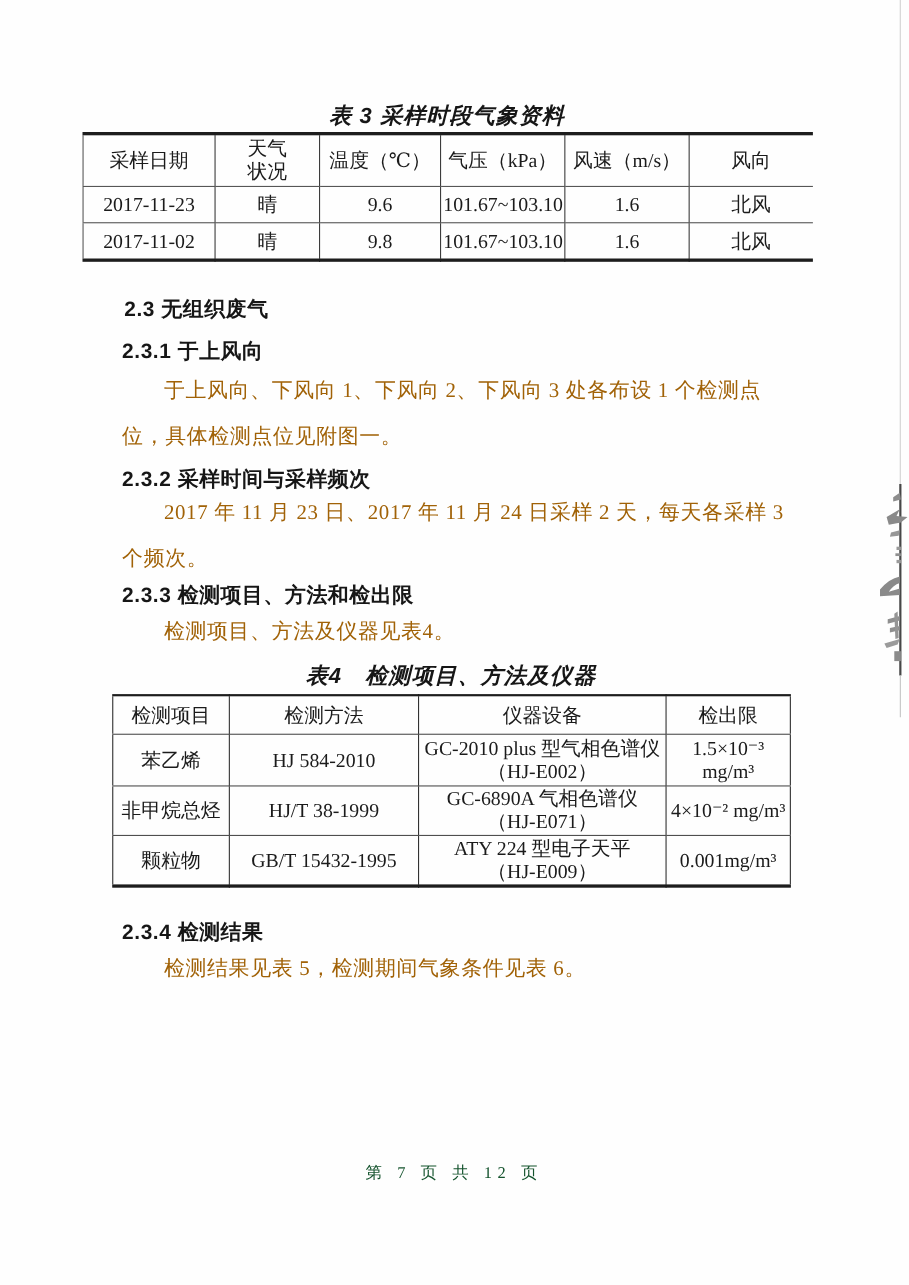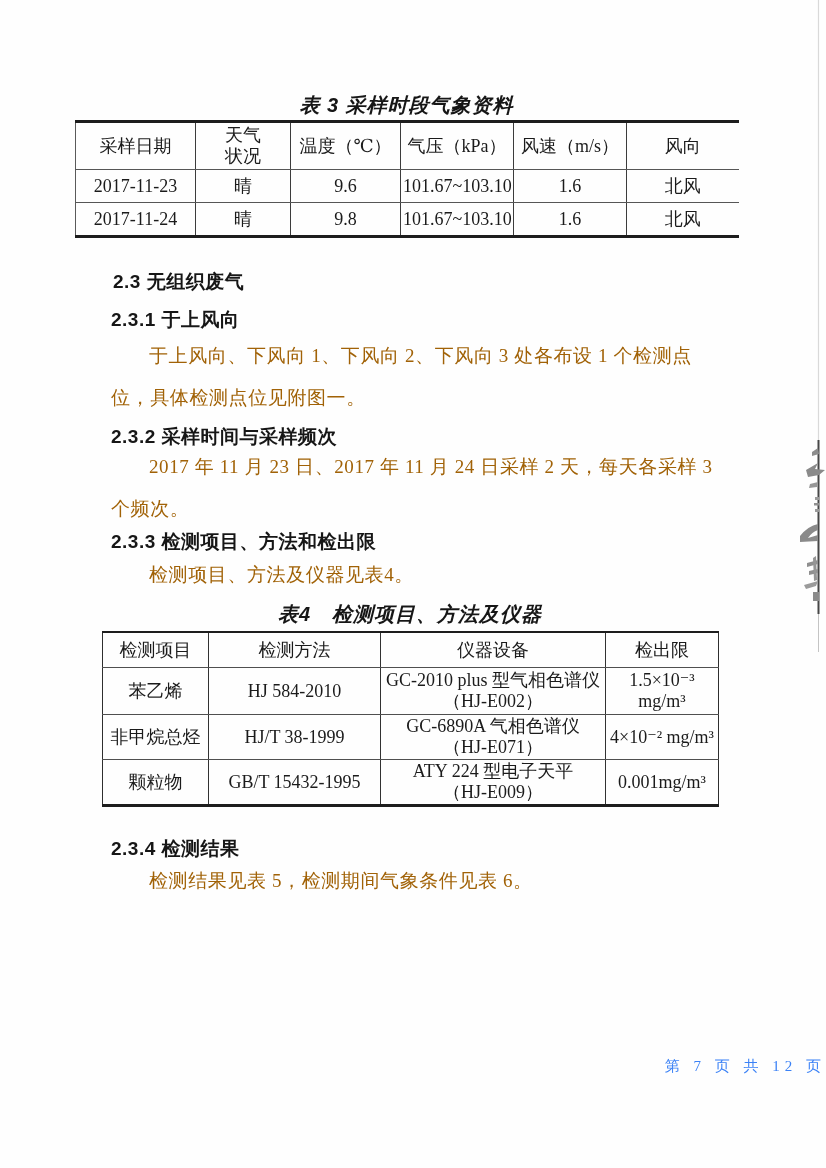--- a/index.html
+++ b/index.html
@@ -103,24 +103,24 @@
   .p231 { top: 335px; left: 111px; width: 660px; }
   .h232 { top: 424px; left: 111px; }
   .p232 { top: 446px; left: 111px; width: 660px; }
   .h233 { top: 529px; left: 111px; }
   .p233 { top: 560px; left: 111px; width: 660px; line-height: 30px; }
   .h234 { top: 836px; left: 111px; }
   .p234 { top: 866px; left: 111px; width: 660px; line-height: 30px; }
 
   .footer {
     top: 1057px; left: 0; width: 826px;
-    text-align: right;
+    text-align: center;
     font-size: 15px;
     letter-spacing: 5px;
-    color: #3b82f6;
+    color: #14532d;
   }
 
   .scan-edge { top: 0; right: 0; width: 32px; height: 680px; }
 </style>
 </head>
 <body>
 
 <div class="page">
 
   <div class="abs tbl-title t3-title hei">表 3 采样时段气象资料</div>
@@ -148,21 +148,21 @@
     <tbody>
       <tr>
         <td>2017-11-23</td>
         <td>晴</td>
         <td>9.6</td>
         <td>101.67~103.10</td>
         <td>1.6</td>
         <td>北风</td>
       </tr>
       <tr>
-        <td>2017-11-24</td>
+        <td>2017-11-02</td>
         <td>晴</td>
         <td>9.8</td>
         <td>101.67~103.10</td>
         <td>1.6</td>
         <td>北风</td>
       </tr>
     </tbody>
   </table>
 
   <div class="abs sec-h hei h23">2.3  无组织废气</div>

